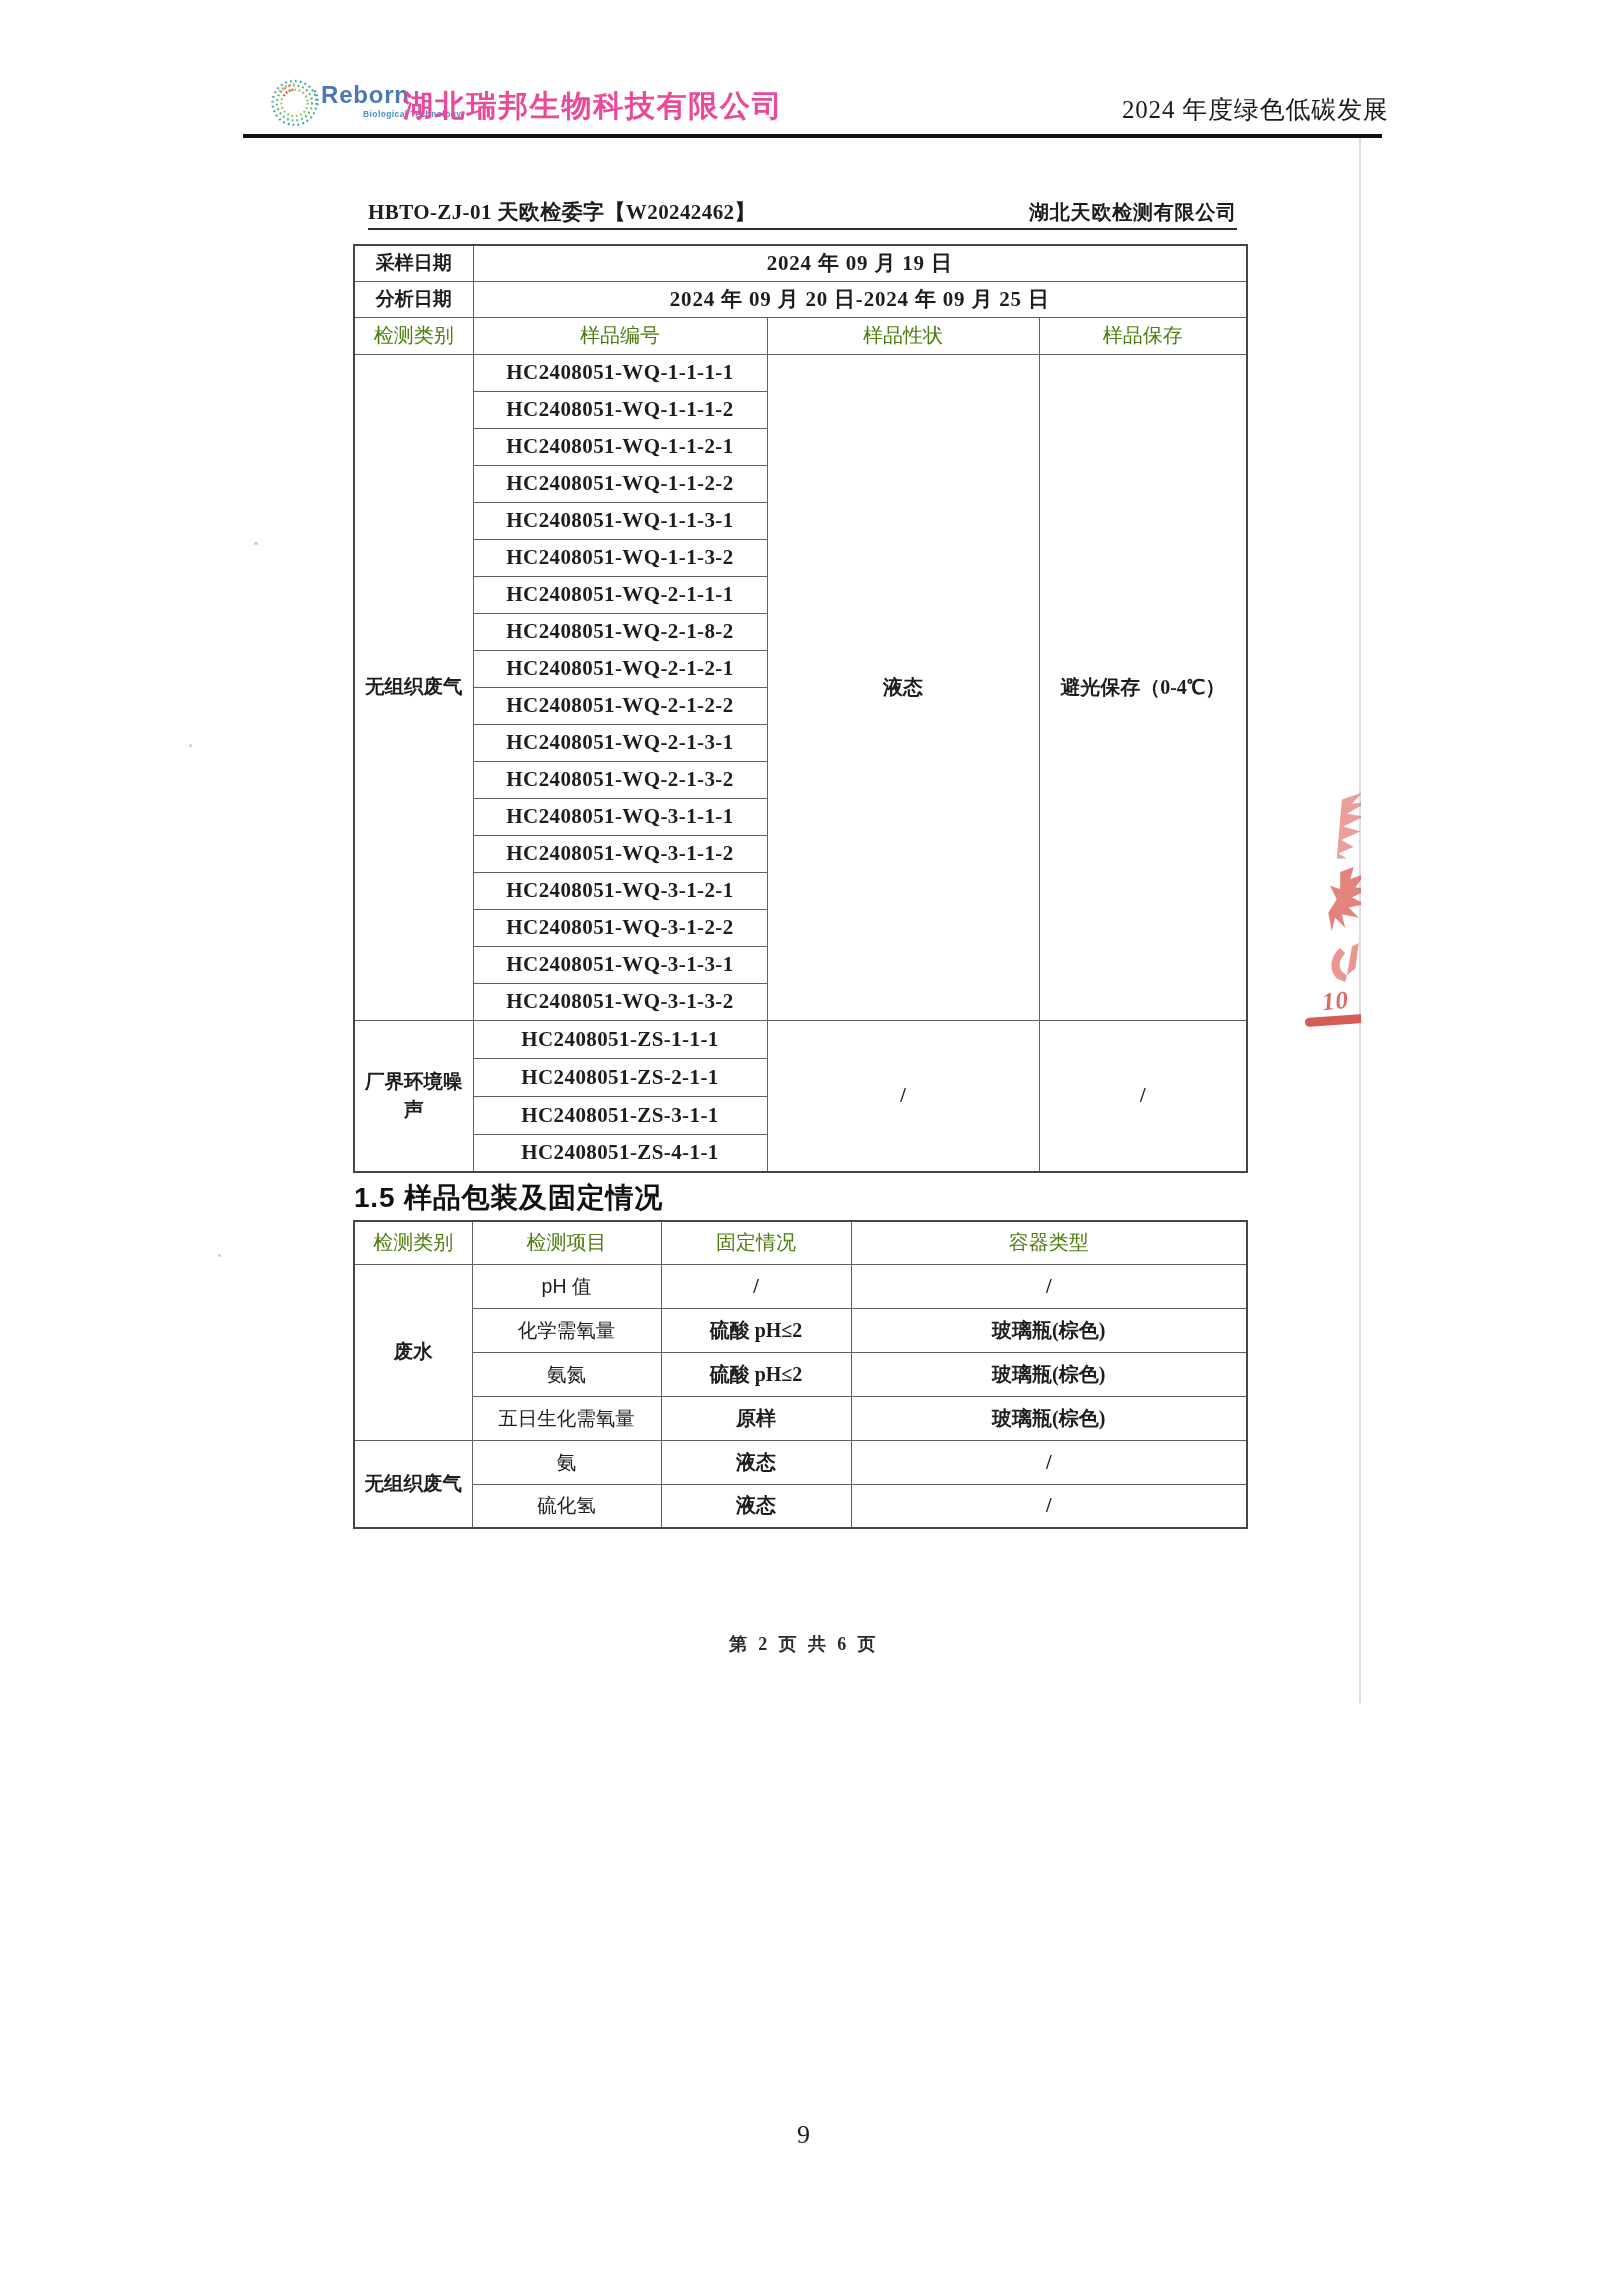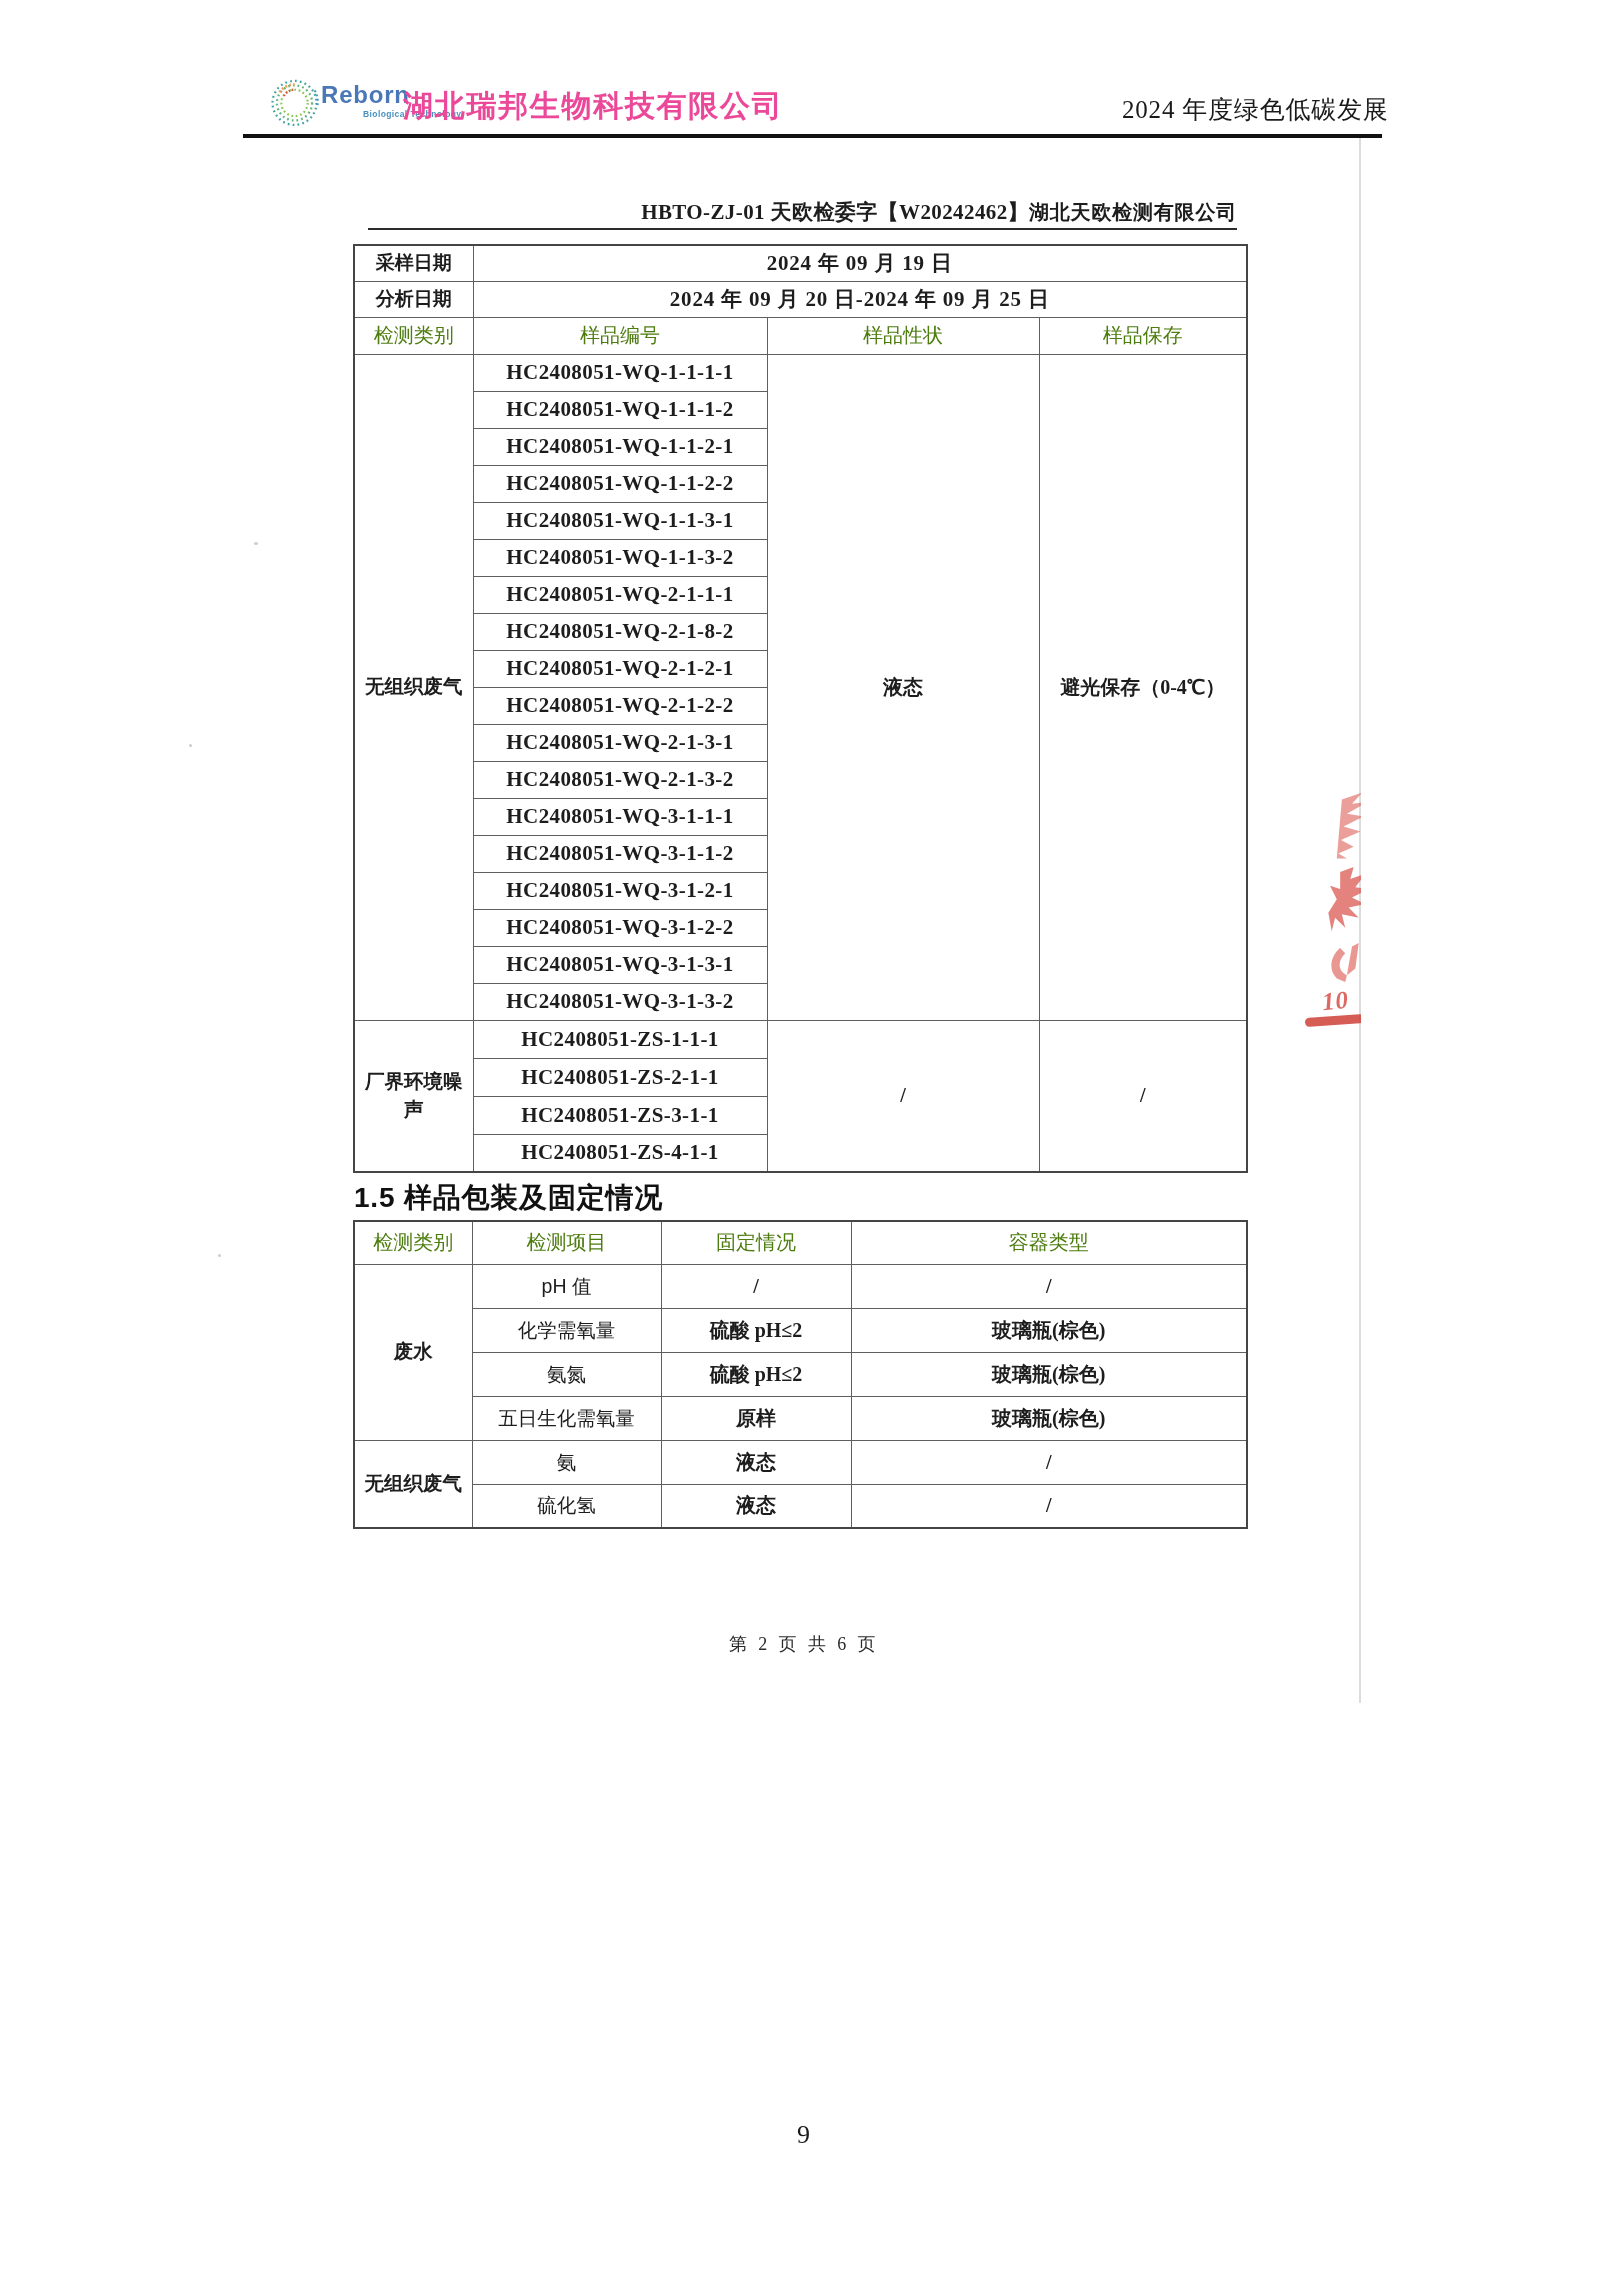--- a/index.html
+++ b/index.html
@@ -16,21 +16,21 @@
          font-size:24px;color:#4a77b8;letter-spacing:0.8px;}
   .brand-sub{left:323px;top:109px;font-family:"Liberation Sans",sans-serif;font-weight:700;
          font-size:8.5px;color:#4a90c0;letter-spacing:0.4px;padding-left:40px;}
   .company-left{left:403px;top:86px;font-size:30px;font-weight:600;letter-spacing:1.7px;color:#ec4899;}
   .title-right{left:1122px;top:93px;font-size:25px;font-weight:500;letter-spacing:0.8px;color:#1a1a1a;}
   .header-rule{left:243px;top:134px;width:1139px;height:4.2px;background:#101010;}
   .page-edge-line{left:1359px;top:138px;width:1.7px;height:1565px;background:#dcdcdc;}
 
   
   .doc-header{left:368px;top:200px;width:869px;height:30px;display:flex;
-    justify-content:flex-end;align-items:flex-end;border-bottom:2.5px solid #2c2c2c;padding-bottom:1.7px;}
+    justify-content:space-between;align-items:flex-end;border-bottom:2.5px solid #2c2c2c;padding-bottom:1.7px;}
   .doc-header .dh-left{font-size:21px;font-weight:700;letter-spacing:0.4px;}
   .doc-header .dh-right{font-size:20px;font-weight:600;letter-spacing:0.8px;}
 
   
   table.doc{border-collapse:collapse;table-layout:fixed;position:absolute;background:#fff;
     border:2.5px solid #454545;}
   table.doc td,table.doc th{border:1.7px solid #5f5f5f;text-align:center;vertical-align:middle;
     padding:0 3.4px;overflow:hidden;}
   #sample-table{left:353px;top:244px;width:893px;}
   #packing-table{left:353px;top:1220px;width:894px;}
@@ -48,21 +48,21 @@
   .group-start td{border-top:2.5px solid #4a4a4a;}
 
   .p-header-row{height:43px;}
   .p-row{height:44px;}
   .p-item-cell{font-family:"Liberation Sans",sans-serif;font-weight:400;font-size:19.5px;}
   .p-val-cell{font-size:20px;font-weight:600;}
 
   
   .section-heading{left:354px;top:1179px;font-family:"Liberation Sans",sans-serif;
     font-weight:800;font-size:28px;letter-spacing:0.8px;color:#111;}
-  .footer-info{left:729px;top:1632px;font-size:18px;font-weight:400;letter-spacing:3.4px;color:#2a2a2a;}
+  .footer-info{left:729px;top:1632px;font-size:18px;font-weight:700;letter-spacing:3.4px;color:#2a2a2a;}
   .page-number{left:797px;top:2120px;font-size:26px;font-weight:500;color:#1a1a1a;}
 
   
   .stamp-clip{left:1303px;top:791px;width:58px;height:245px;overflow:hidden;}
   .stamp-text{position:absolute;left:18.6px;top:196px;font-style:italic;font-weight:800;
     font-size:25px;color:#d4453c;opacity:.8;transform:rotate(-6deg);letter-spacing:0.8px;
     font-family:"Liberation Serif",serif;}
   .stamp-bar{position:absolute;left:1.7px;top:225px;width:59px;height:9.3px;background:#cf4038;
     opacity:.85;border-radius:4.2px;transform:rotate(-4deg);}
 

